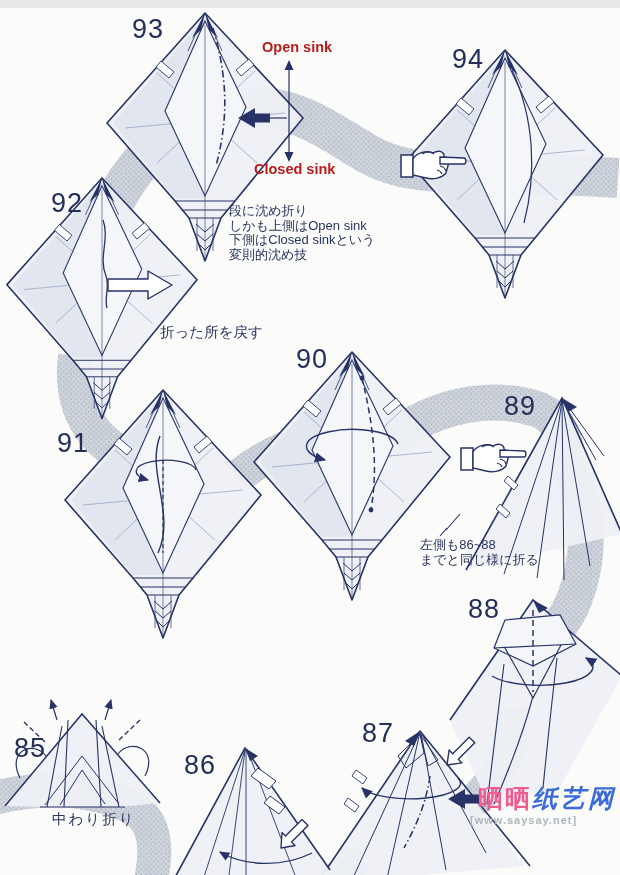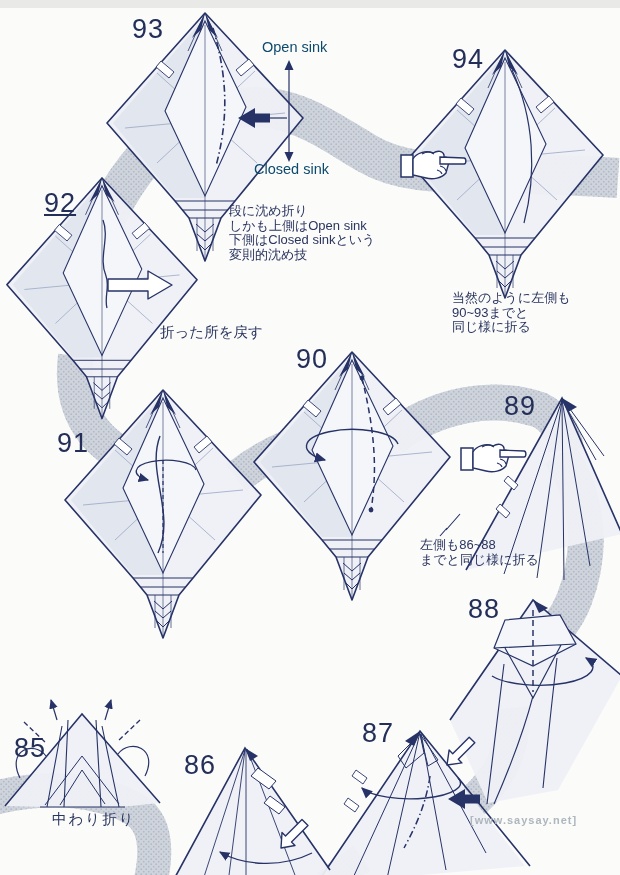--- a/index.html
+++ b/index.html
@@ -4,21 +4,21 @@
 <style>
   html,body{margin:0;padding:0;background:#e9e9e7;}
   #stage{
     position:relative;width:620px;height:875px;margin:8px auto;
     background:#fbfbf9;overflow:hidden;
     font-family:"Liberation Sans",sans-serif;color:#273367;
   }
   #art{position:absolute;left:0;top:0;}
   .txt{position:absolute;white-space:pre-line;line-height:1.12;}
   .step-label{font-size:27px;font-weight:400;color:#232e59;letter-spacing:1px;}
-  .en-label{font-size:14.5px;color:#0c4a6e;}
+  .en-label{font-size:14.5px;color:#b91c1c;font-weight:bold;}
   .jp-note{font-size:13px;color:#2a3560;font-weight:500;}
   .jp-note.big{font-size:14.5px;font-family:Liberation Serif, serif;}
   .wm-line1{font-size:25px;font-weight:bold;white-space:nowrap;}
   .wm-pink{color:#ee5d92;letter-spacing:2px;}
   .wm-blue{color:#3a6bd8;font-family:"DejaVu Serif",serif;font-style:italic;letter-spacing:3px;}
   .wm-url{font-size:11px;font-weight:bold;color:#aeb6be;letter-spacing:1px;white-space:nowrap;}
 </style>
 </head>
 <body>
 
@@ -180,36 +180,36 @@
 
 <div class="txt step-label" style="left:132px;top:6px;">93</div>
 <div class="txt en-label" style="left:262px;top:31px;">Open sink</div>
 <div class="txt en-label" style="left:254px;top:153px;">Closed sink</div>
 <div class="txt jp-note" style="left:229px;top:196px;">段に沈め折り
 しかも上側はOpen sink
 下側はClosed sinkという
 変則的沈め技</div>
 
 <div class="txt step-label" style="left:452px;top:36px;">94</div>
-<div class="txt jp-note" style="left:452px;top:283px;">当然のように左側も
-90~93までと
-同じ様に折る</div>
-
-<div class="txt step-label" style="left:44px;top:180px;text-decoration:underline;">92</div>
+
+<div class="txt step-label" style="left:51px;top:180px;">92</div>
 <div class="txt jp-note big" style="left:160px;top:316px;">折った所を戻す</div>
 
 <div class="txt step-label" style="left:57px;top:420px;">91</div>
 <div class="txt step-label" style="left:296px;top:336px;">90</div>
 <div class="txt step-label" style="left:504px;top:383px;">89</div>
 <div class="txt jp-note" style="left:420px;top:530px;">左側も86~88
 までと同じ様に折る</div>
 
 <div class="txt step-label" style="left:468px;top:586px;">88</div>
 
 <div class="txt step-label" style="left:14px;top:725px;">85</div>
 <div class="txt jp-note big" style="left:52px;top:803px;letter-spacing:2px;">中わり折り</div>
 
 <div class="txt step-label" style="left:184px;top:742px;">86</div>
 <div class="txt step-label" style="left:362px;top:710px;">87</div>
 
+<div class="txt wm-line1" style="left:478px;top:776px;">
+  <span class="wm-pink">晒晒</span><span class="wm-blue">纸艺网</span>
+</div>
 <div class="txt wm-url" style="left:470px;top:806px;">[www.saysay.net]</div>
 
 </div>
 
 </body></html>

